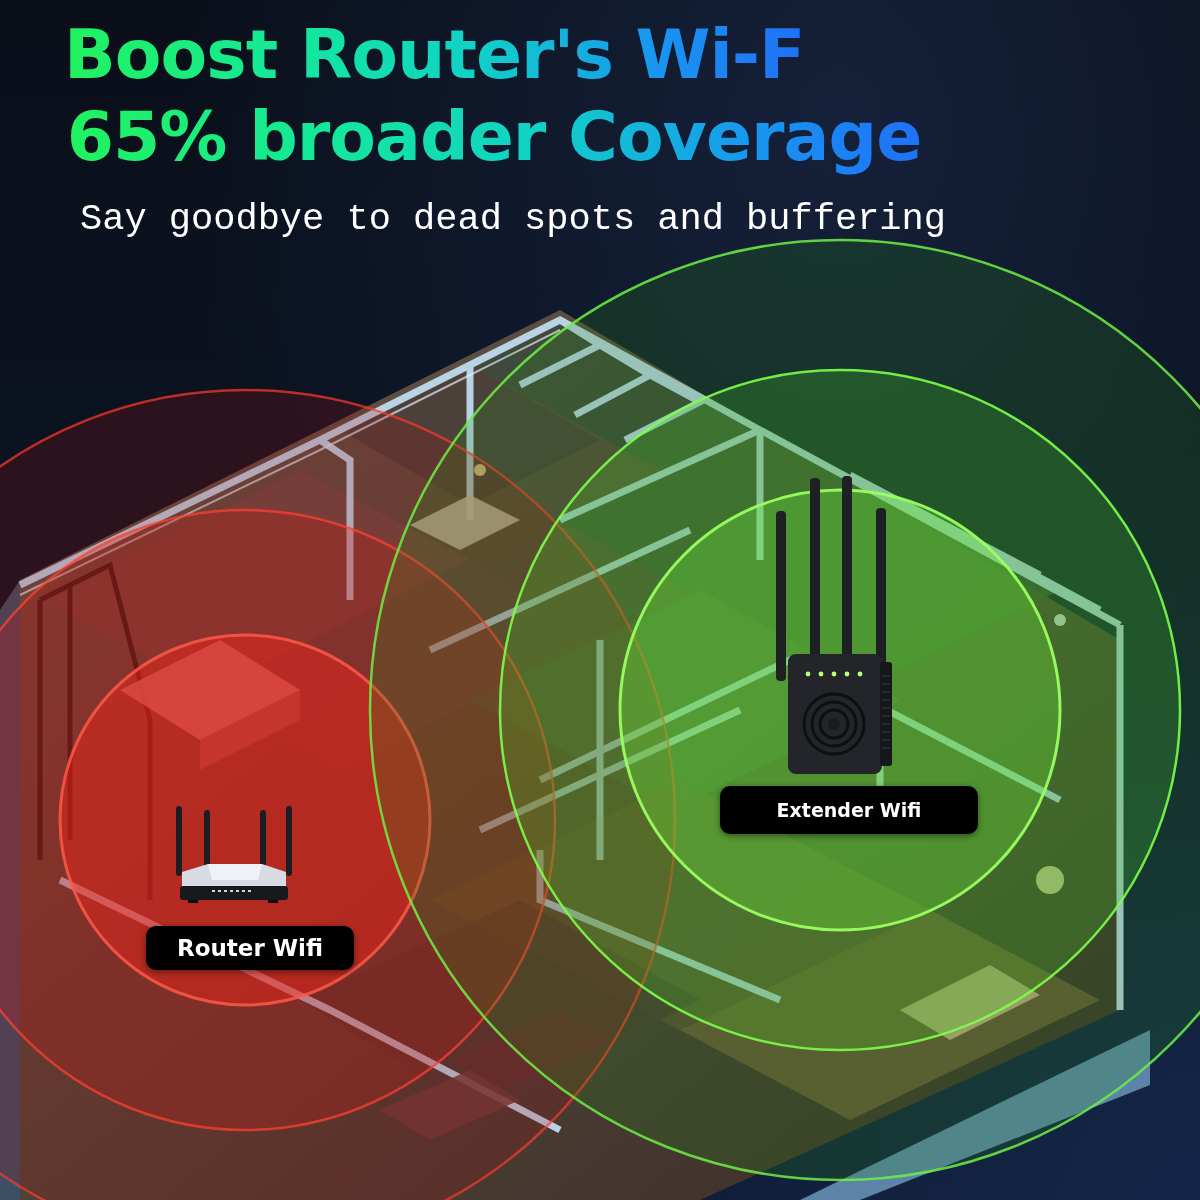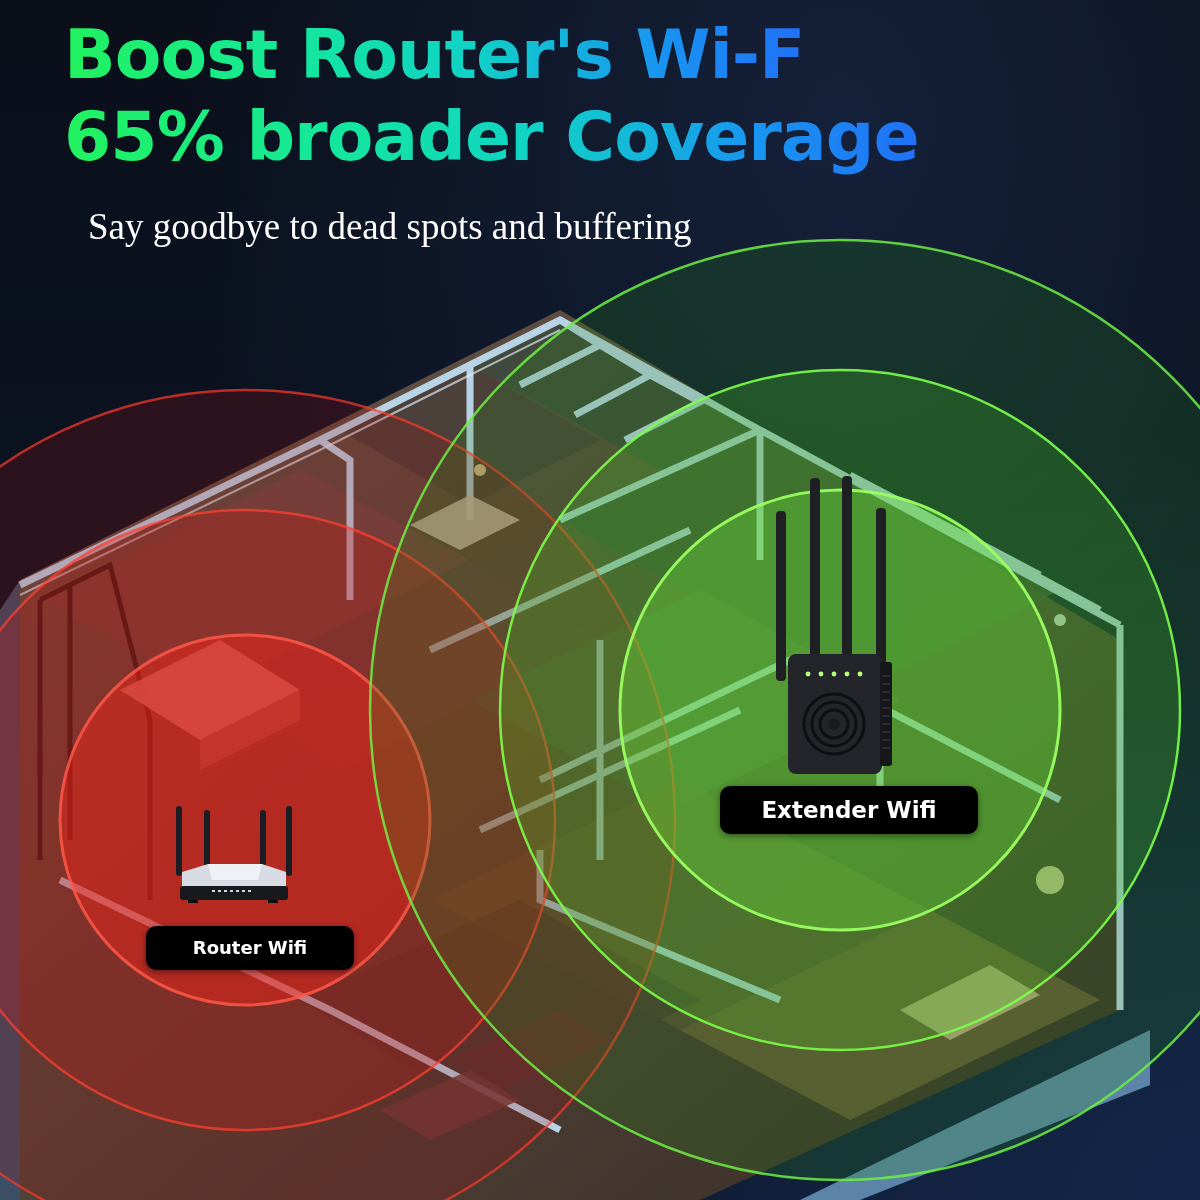--- a/index.html
+++ b/index.html
@@ -35,30 +35,31 @@
       letter-spacing: -1px;
       white-space: nowrap;
       z-index: 20;
     }
     .headline .line {
       display: block;
       background: linear-gradient(90deg, #22f25e 0%, #14e89a 30%, #10d2c6 55%, #1896f0 80%, #2070f8 100%);
       -webkit-background-clip: text;
       background-clip: text;
       color: transparent;
+      text-align: center;
     }
     .headline .line1 { width: 740px; }
     .headline .line2 { width: 860px; }
     .subtitle {
       position: absolute;
       left: 72px;
       top: 188px;
-      margin: 16px;
+      margin: 8px;
       color: #ffffff;
-      font-family: Liberation Serif, serif;
+      font-family: Liberation Mono, monospace;
       font-size: 37px;
       line-height: 46px;
       font-weight: normal;
       z-index: 20;
       text-align: center;
     }
 
     
     .scene {
       position: absolute;
@@ -79,29 +80,29 @@
       text-align: center;
       z-index: 30;
       box-shadow: 0 2px 6px rgba(0,0,0,0.45);
     }
     .label-router {
       left: 146px;
       top: 926px;
       width: 208px;
       height: 44px;
       line-height: 44px;
-      font-size: 18px;
+      font-size: 23px;
     }
     .label-extender {
       left: 720px;
       top: 786px;
       width: 258px;
       height: 48px;
       line-height: 48px;
-      font-size: 23px;
+      font-size: 19px;
     }
     .device {
       position: absolute;
       z-index: 25;
     }
     .router-device { left: 168px; top: 800px; width: 130px; height: 110px; }
     .extender-device { left: 768px; top: 476px; width: 140px; height: 300px; }
   </style>
 </head>
 <body>

